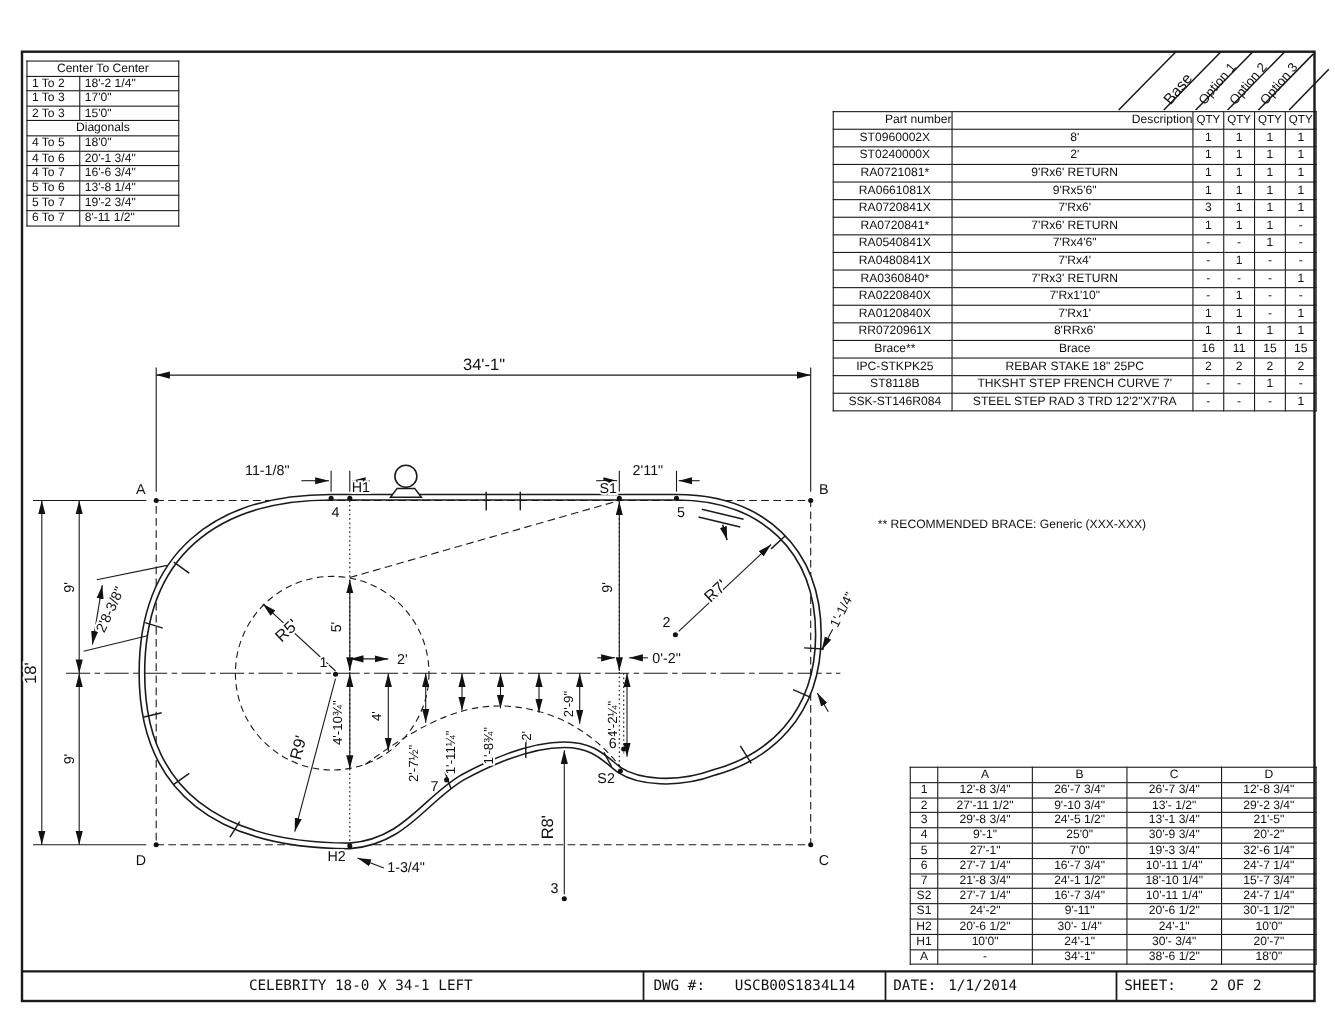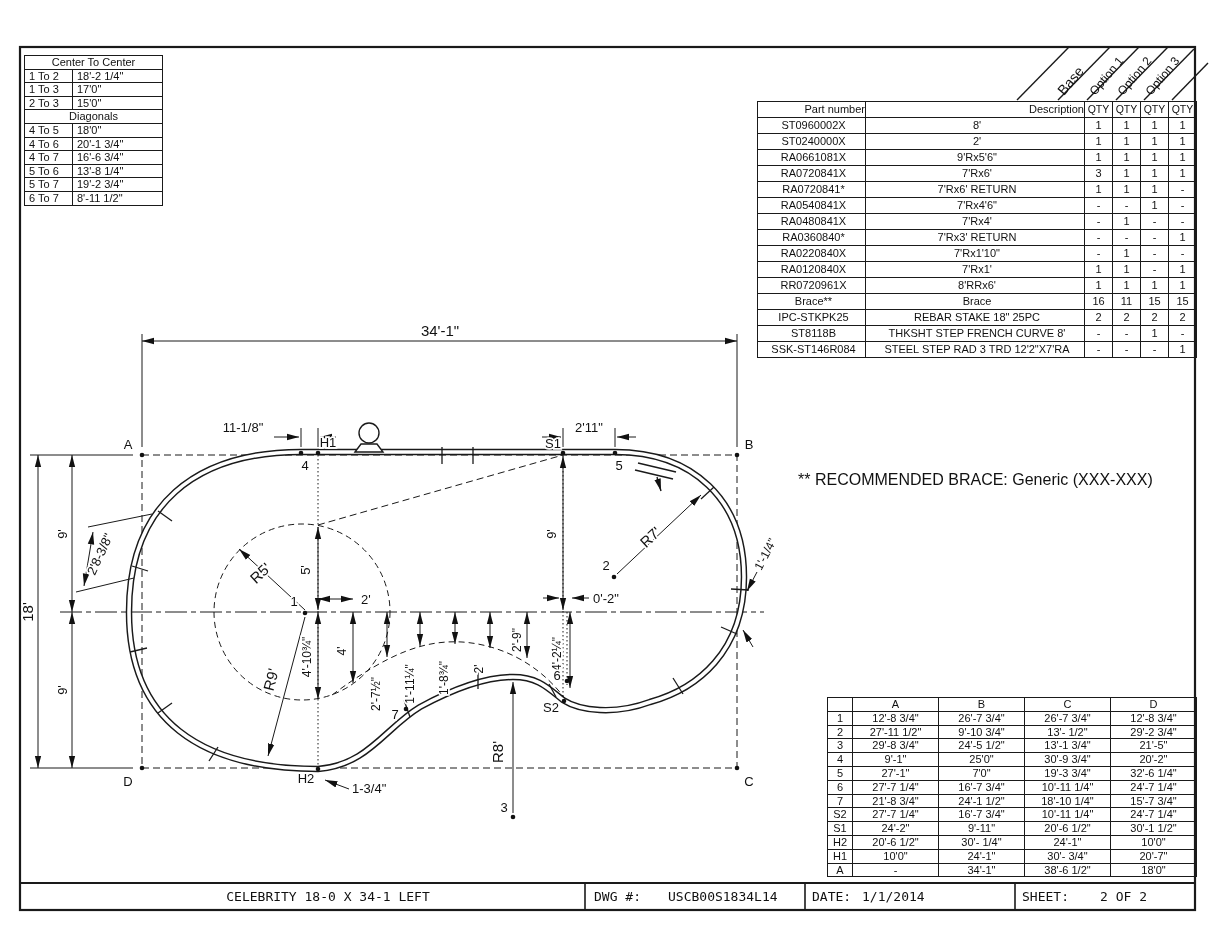--- a/index.html
+++ b/index.html
@@ -18,21 +18,21 @@
   
   #parts{left:757px;top:101px;width:439px;font-size:11px}
   #parts td,#parts th{height:15px;line-height:15px}
   #parts th{text-align:right;padding-left:4px}
   #parts th.qty{text-align:center;padding-left:0;font-size:10.5px}
   #parts td:nth-child(1),#parts td:nth-child(2){text-align:center;padding-left:4px}
   #parts td:nth-child(n+3){text-align:center}
   
   #coord{left:827px;top:697px;width:369px;font-size:11px}
   #coord td,#coord th{height:12.8px;line-height:12.8px;text-align:center}
-  .note{position:absolute;left:798px;top:471px;font-size:16px;z-index:2}
+  .note{position:absolute;left:798px;top:471px;font-size:11px;z-index:2}
   .strip{position:absolute;z-index:2;font-family:"DejaVu Sans Mono",monospace;
          font-size:13px;top:889px;white-space:nowrap}
   
   text{font-family:"Liberation Sans",sans-serif;fill:#111;
        paint-order:stroke;stroke:#fff;stroke-width:3.5px}
   .dt{font-size:13px}
   .big{font-size:15px}
   .ds{font-size:12px}
   .dr{font-size:15px}
   .dp{font-size:13px}
@@ -317,20 +317,28 @@
       </tr>
       <tr>
         <td>ST0240000X</td>
         <td>2'</td>
         <td>1</td>
         <td>1</td>
         <td>1</td>
         <td>1</td>
       </tr>
       <tr>
+        <td>RA0721081*</td>
+        <td>9'Rx6' RETURN</td>
+        <td>1</td>
+        <td>1</td>
+        <td>1</td>
+        <td>1</td>
+      </tr>
+      <tr>
         <td>RA0661081X</td>
         <td>9'Rx5'6"</td>
         <td>1</td>
         <td>1</td>
         <td>1</td>
         <td>1</td>
       </tr>
       <tr>
         <td>RA0720841X</td>
         <td>7'Rx6'</td>
@@ -406,21 +414,21 @@
       <tr>
         <td>IPC-STKPK25</td>
         <td>REBAR STAKE 18" 25PC</td>
         <td>2</td>
         <td>2</td>
         <td>2</td>
         <td>2</td>
       </tr>
       <tr>
         <td>ST8118B</td>
-        <td>THKSHT STEP FRENCH CURVE 8'</td>
+        <td>THKSHT STEP FRENCH CURVE 7'</td>
         <td>-</td>
         <td>-</td>
         <td>1</td>
         <td>-</td>
       </tr>
       <tr>
         <td>SSK-ST146R084</td>
         <td>STEEL STEP RAD 3 TRD 12'2"X7'RA</td>
         <td>-</td>
         <td>-</td>

